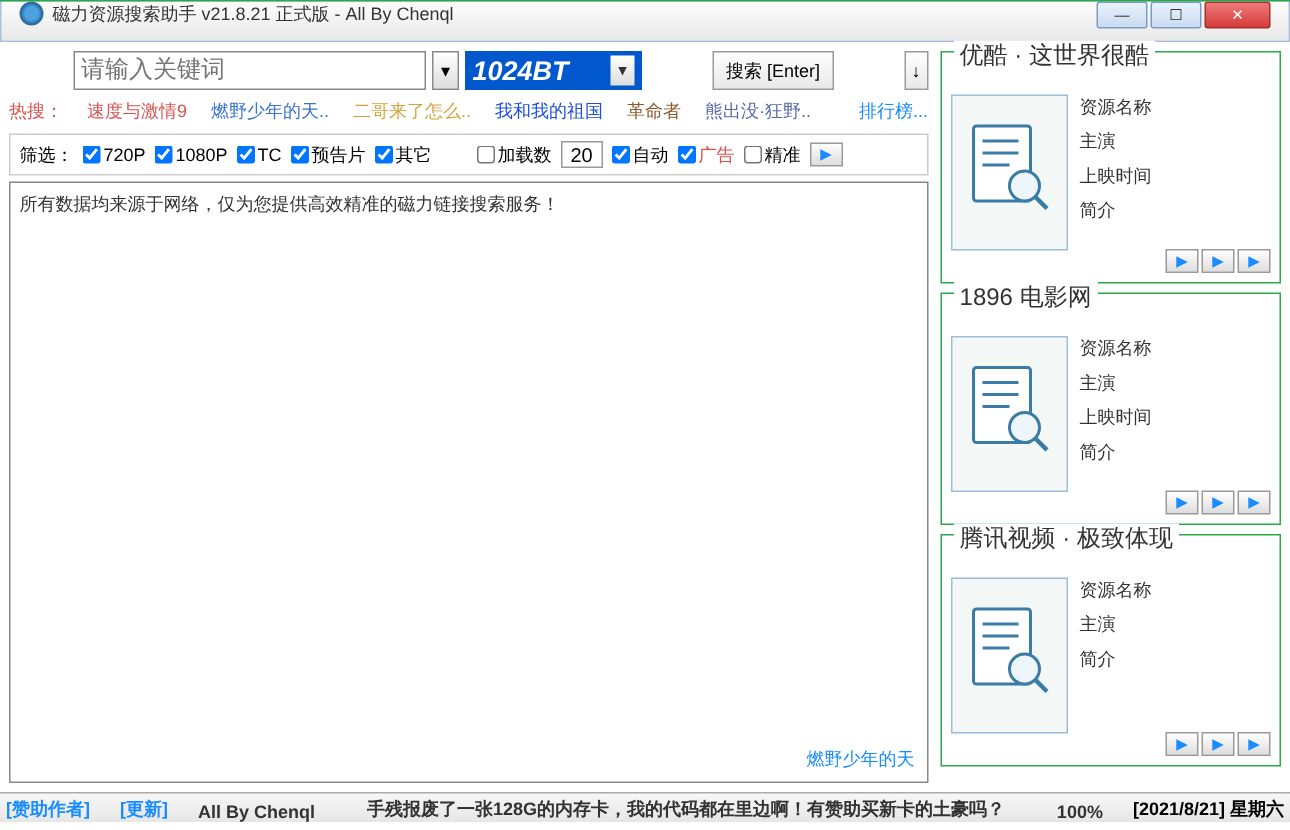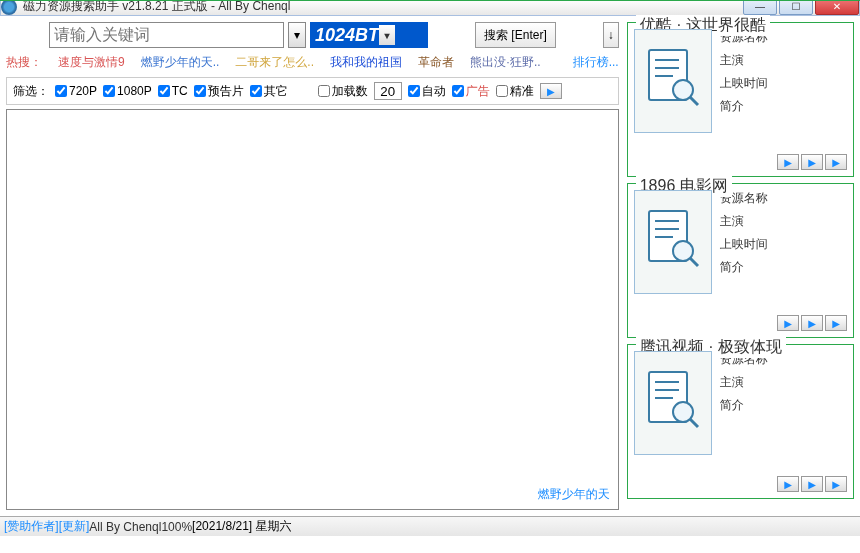--- a/index.html
+++ b/index.html
@@ -1,50 +1,50 @@
 <!DOCTYPE html>
 <html><head>
 <meta charset="utf-8">
 <style>
 * { box-sizing: border-box; margin: 0; padding: 0; }
 body { font-family: "Microsoft YaHei", SimSun, sans-serif; font-size: 12px; background: #fff; width: 860px; height: 553px; overflow: hidden; }
-.titlebar { height: 16px; background: linear-gradient(#fdfdfd, #e8e8e8); border: 1px solid #a8bfe0; display: flex; align-items: flex-end; padding: 0 0; }
+.titlebar { height: 28px; background: linear-gradient(#fdfdfd, #e8e8e8); border: 1px solid #a8bfe0; display: flex; align-items: flex-start; padding: 0 12px; }
 .titlebar .app-icon { width: 16px; height: 16px; margin-right: 6px; background: radial-gradient(circle, #4aa3df 40%, #2e6da4 60%); border-radius: 50%; }
 .titlebar .title { flex: 1; color: #333; }
 .win-btns { display: flex; gap: 2px; }
 .win-btn { width: 34px; height: 18px; border: 1px solid #7a9cc6; background: linear-gradient(#eaf2fb, #c9dbf0); display: flex; align-items: center; justify-content: center; font-size: 10px; color: #333; border-radius: 2px; }
 .win-btn.close { background: linear-gradient(#f07a7a, #d43c3c); color: #fff; border-color: #a82e2e; width: 44px; }
 .main { display: flex; padding: 6px; gap: 8px; height: 500px; }
 .left { flex: 1; display: flex; flex-direction: column; gap: 4px; }
 .right { width: 228px; display: flex; flex-direction: column; gap: 6px; }
 .search-row { display: flex; gap: 4px; align-items: center; }
 .search-input { flex: 1; height: 26px; border: 1px solid #888; font-size: 16px; color: #999; padding: 0 4px; margin-left: 43px; }
 .dd-btn { width: 18px; height: 26px; border: 1px solid #888; background: linear-gradient(#fff, #ddd); display: flex; align-items: center; justify-content: center; }
-.source-select { width: 118px; height: 26px; border: 1px solid #0058cc; background: #0058cc; color: #fff; font-size: 18px; font-style: italic; font-weight: bold; padding: 0 4px; display: flex; align-items: center; }
+.source-select { width: 118px; height: 26px; border: 1px solid #0058cc; background: #0058cc; color: #fff; font-size: 18px; font-style: italic; font-weight: bold; padding: 0 4px; display: flex; align-items: center; justify-content: space-between; }
 .source-select .arrow { width: 16px; height: 20px; background: linear-gradient(#fff, #ddd); color: #333; display: flex; align-items: center; justify-content: center; font-size: 10px; font-style: normal; }
 .btn { height: 26px; border: 1px solid #999; background: linear-gradient(#fff, #e8e8e8); padding: 0 8px; display: flex; align-items: center; margin-left: 43px; }
 .hot-row { display: flex; gap: 16px; align-items: center; padding: 2px 0; font-size: 12px; white-space: nowrap; overflow: hidden; }
 .hot-row .lbl { color: #d9534f; }
 .hot-row a { text-decoration: none; }
 .filter-row { border: 1px solid #ccc; padding: 4px 6px; display: flex; align-items: center; gap: 6px; font-size: 12px; white-space: nowrap; overflow: hidden; }
 .cb { display: inline-flex; align-items: center; gap: 2px; }
 .cb input { width: 12px; height: 12px; }
 .num-input { width: 28px; height: 18px; border: 1px solid #999; text-align: center; }
 .play-icon { width: 22px; height: 16px; border: 1px solid #999; background: linear-gradient(#fff, #ddd); display: inline-flex; align-items: center; justify-content: center; color: #1a8cff; font-size: 10px; }
 .results { flex: 1; border: 1px solid #888; padding: 6px; position: relative; background: #fff; }
 .results .notice { color: #333; font-size: 12px; }
 .online-play { position: absolute; right: 8px; bottom: 6px; color: #1a8cff; }
 .card { border: 1px solid #2aa84a; padding: 4px 6px 6px; position: relative; height: 155px; }
 .card-title { position: absolute; top: -8px; left: 8px; background: #fff; padding: 0 4px; font-size: 16px; color: #333; }
-.card-body { display: flex; gap: 8px; margin-top: 2px; }
+.card-body { display: flex; gap: 8px; margin-top: 24px; }
 .thumb { width: 78px; height: 104px; border: 1px solid #9bbedb; background: #f3f7f6; display: flex; align-items: center; justify-content: center; position: relative; }
 .thumb svg { width: 60px; height: 70px; }
 .card-info { display: flex; flex-direction: column; gap: 6px; font-size: 12px; color: #333; }
 .card-btns { position: absolute; right: 6px; bottom: 6px; display: flex; gap: 2px; }
-.statusbar { height: 20px; border-top: 1px solid #aaa; background: linear-gradient(#f7f7f7, #e6e6e6); display: flex; align-items: center; font-size: 12px; padding: 0 4px; gap: 0; }
+.statusbar { height: 20px; border-top: 1px solid #aaa; background: linear-gradient(#f7f7f7, #e6e6e6); display: flex; align-items: flex-end; font-size: 12px; padding: 0 4px; gap: 20px; font-weight: bold; }
 .statusbar .sponsor { color: #1a8cff; }
 .statusbar .update { color: #1a8cff; }
 .statusbar .author { color: #333; }
 .statusbar .msg { flex: 1; text-align: center; color: #333; }
 .statusbar .pct { color: #333; position: relative; }
 .progress-line { position: absolute; left: 0; right: 0; top: -1px; height: 2px; background: #2aa84a; }
 </style>
 </head>
 <body>
 
@@ -125,20 +125,21 @@
           <span style="color:#d9534f">广告</span>
         </label>
       <label class="cb">
           <input type="checkbox" style="">
           <span>精准</span>
         </label>
       <span class="play-icon">▶</span>
     </div>
 
     <div class="results">
+      <div class="notice">所有数据均来源于网络，仅为您提供高效精准的磁力链接搜索服务！</div>
       <div class="online-play">燃野少年的天</div>
     </div>
   </div>
 
   <div class="right" id="cards-container">
       <div class="card">
         <div class="card-title">优酷 · 这世界很酷</div>
         <div class="card-body">
           <div class="thumb">
             <svg viewBox="0 0 60 70">
@@ -215,15 +216,16 @@
         </div>
       </div>
     </div>
 </div>
 
 <div class="statusbar">
   <div class="progress-line"></div>
   <span class="sponsor">[赞助作者]</span>
   <span class="update">[更新]</span>
   <span class="author">All By Chenql</span>
+  <span class="msg">手残报废了一张128G的内存卡，我的代码都在里边啊！有赞助买新卡的土豪吗？</span>
   <span class="pct">100%</span>
   <span>[2021/8/21] 星期六</span>
 </div>
 
 </body></html>

